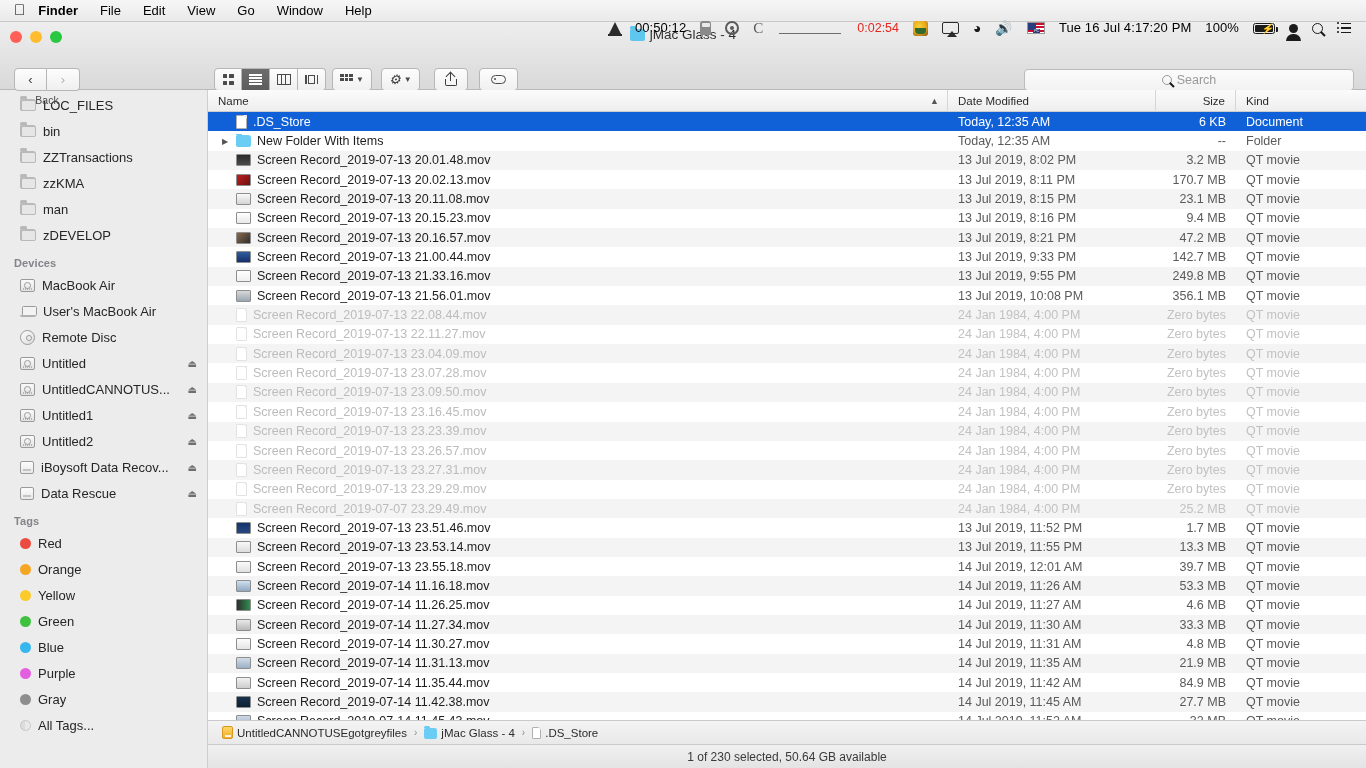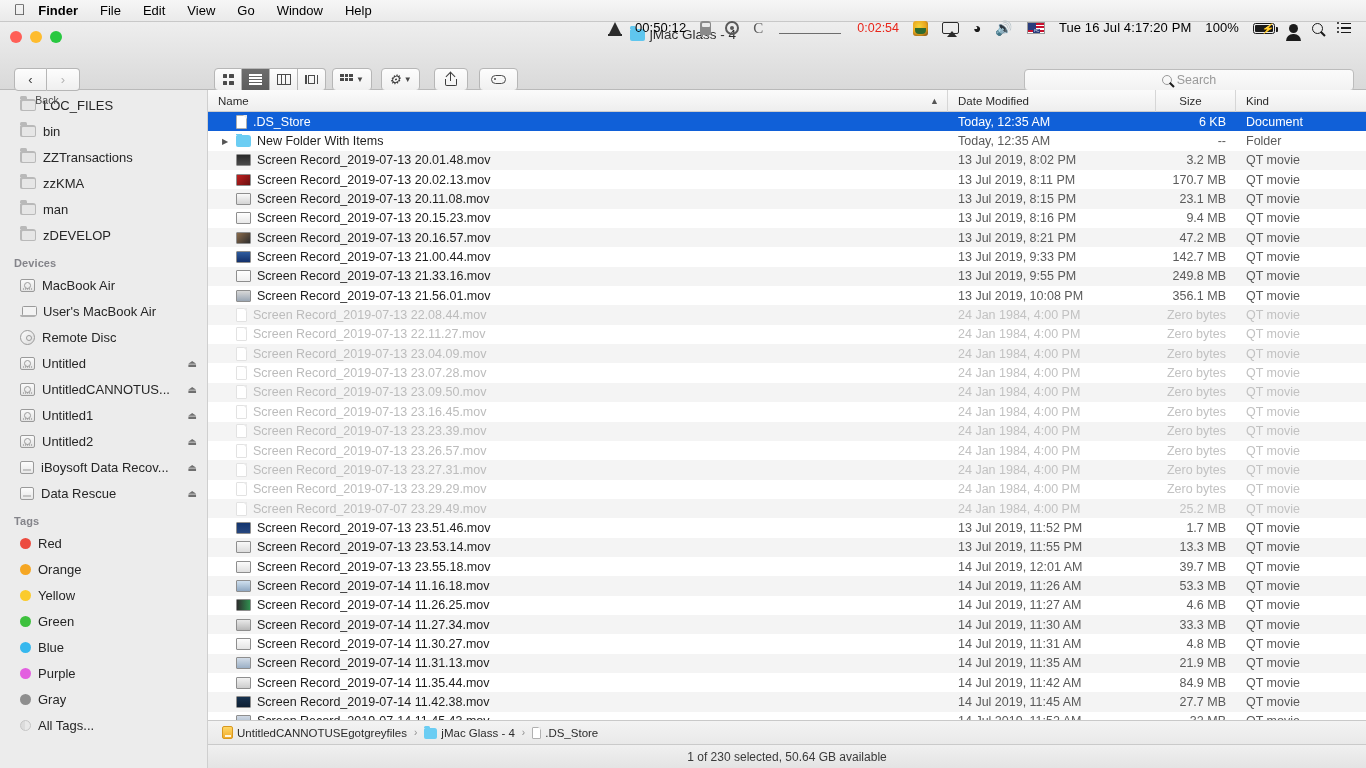--- a/index.html
+++ b/index.html
@@ -238,21 +238,21 @@
     height: 22px; flex: 0 0 22px;
     background: linear-gradient(180deg,#fbfbfb,#eeeeee);
     border-bottom: 1px solid #cdcdcd;
     display:flex; align-items:center; font-size: 11.5px; color:#2b2b2b;
     position:relative;
   }
   .ch { height:22px; display:flex; align-items:center; padding-left: 10px; border-right:1px solid #d6d6d6; }
   .ch.name { flex: 1 1 auto; position:relative;text-align:right; }
   .ch.name .sortarrow { position:absolute; right: 8px; font-size: 9px; color:#555; }
   .ch.date { flex: 0 0 208px; }
-  .ch.size { flex: 0 0 80px; justify-content: center; padding-right: 10px; padding-left:0; }
+  .ch.size { flex: 0 0 80px; justify-content: flex-end; padding-right: 10px; padding-left:0; }
   .ch.kind { flex: 0 0 130px; border-right:none; }
 
   #rows { flex: 1 1 auto; overflow: hidden; }
   .row {
     height: 19.35px; display:flex; align-items:center;
     font-size: 12.5px; color:#1d1d1d; white-space: nowrap;
   }
   .row.alt { background: #f4f4f4; }
   .row.sel { background: #1060d8; color:#fff; }
   .row.grey { color:#bcbcbc; }

